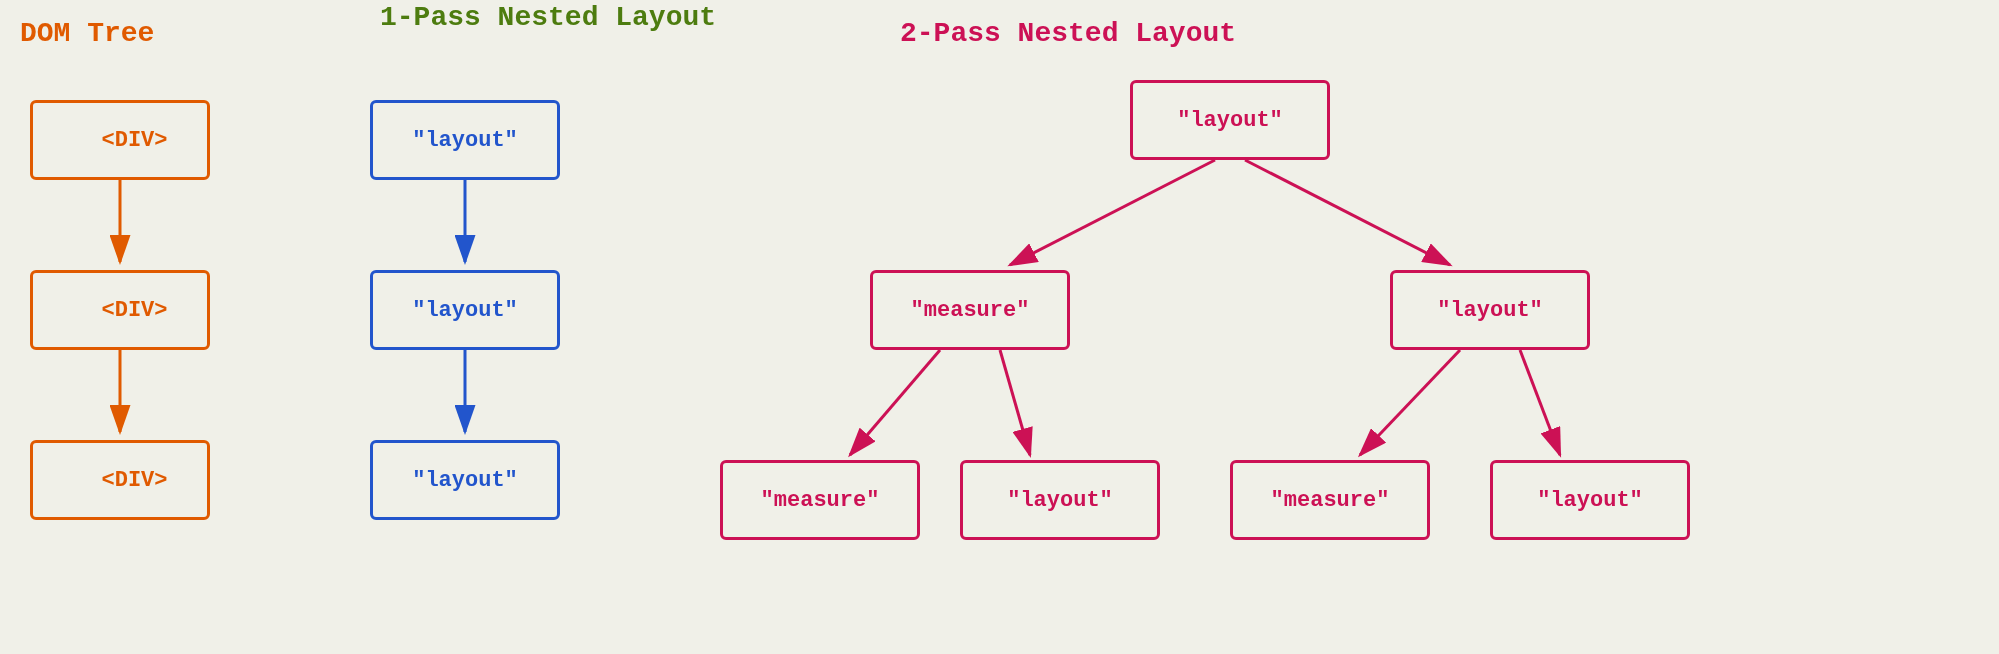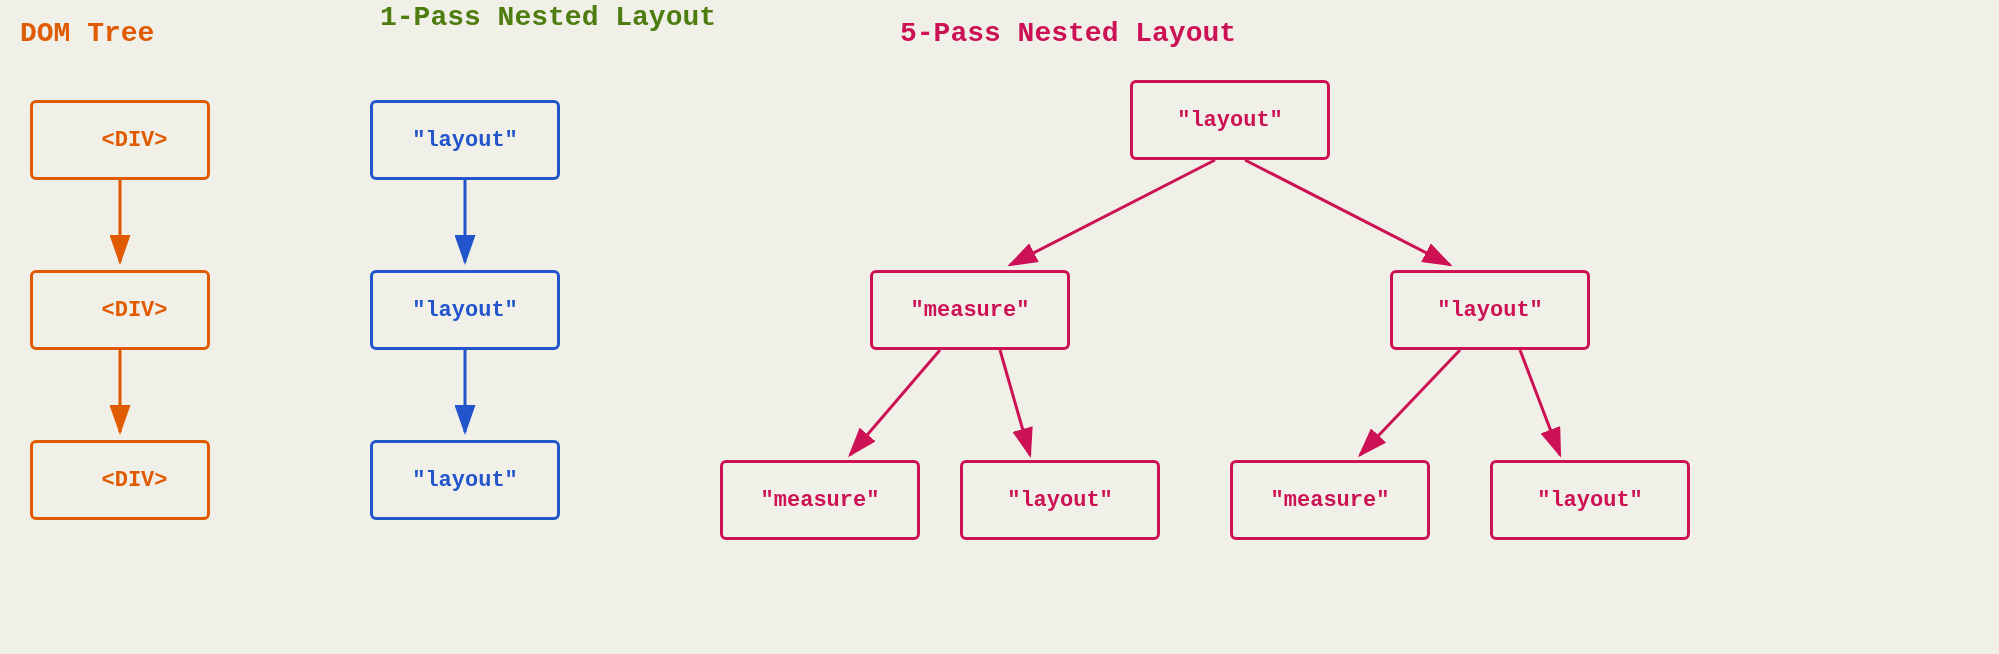--- a/index.html
+++ b/index.html
@@ -85,21 +85,21 @@
       pointer-events: none;
     }
   </style>
 </head>
 <body>
 
 <div class="diagram-container">
 
   <div class="section-title title-dom">DOM Tree</div>
   <div class="section-title title-1pass">1-Pass Nested Layout</div>
-  <div class="section-title title-2pass">5-Pass Nested Layout</div>
+  <div class="section-title title-2pass">2-Pass Nested Layout</div>
 
   <div class="node-box node-orange" style="left:30px;top:100px;width:180px;height:80px;">&lt;DIV&gt;</div>
   <div class="node-box node-orange" style="left:30px;top:270px;width:180px;height:80px;">&lt;DIV&gt;</div>
   <div class="node-box node-orange" style="left:30px;top:440px;width:180px;height:80px;">&lt;DIV&gt;</div>
 
   <div class="node-box node-blue" style="left:370px;top:100px;width:190px;height:80px;">"layout"</div>
   <div class="node-box node-blue" style="left:370px;top:270px;width:190px;height:80px;">"layout"</div>
   <div class="node-box node-blue" style="left:370px;top:440px;width:190px;height:80px;">"layout"</div>
 
   <div class="node-box node-pink" style="left:1130px;top:80px;width:200px;height:80px;">"layout"</div>

